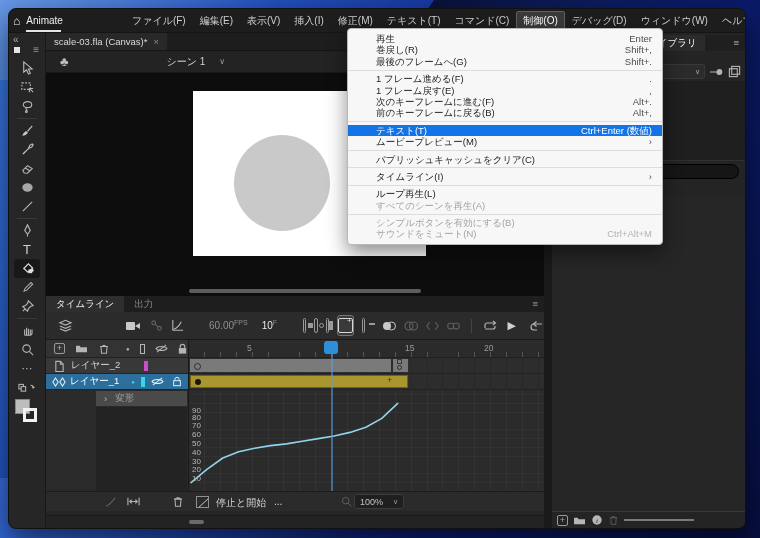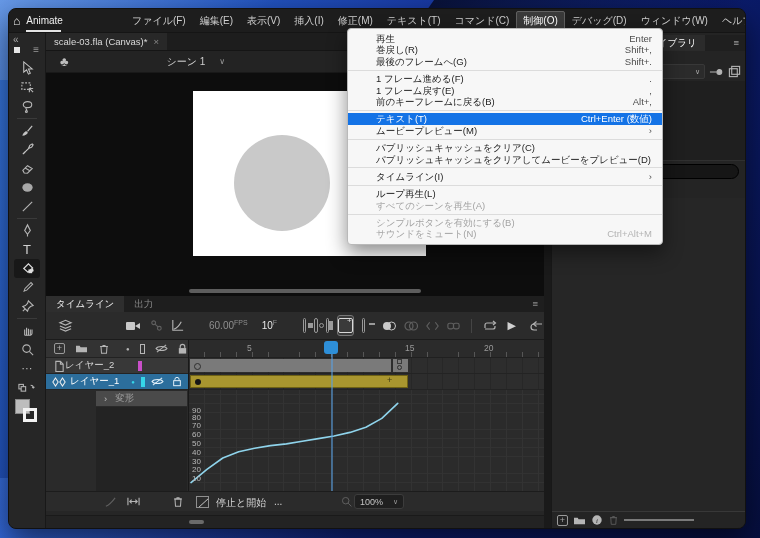--- a/index.html
+++ b/index.html
@@ -377,21 +377,21 @@
                   </svg>
                 </span>
             </div>
             <div class="lrow">
               <span style="margin-left:8px">
                   <svg width="11" height="12" viewBox="0 0 12 13" class="icg">
                     <path d="M2 1.5h5l3 3v8H2z"></path>
                     <path d="M7 1.5v3h3"></path>
                   </svg>
                 </span>
-              <span style="">レイヤー_2</span>
+              <span style="margin-left:6px">レイヤー_2</span>
               <span class="chip" style="margin-left:24px;background:#c94fc9"></span>
             </div>
             <div class="lrow sel">
               <span style="margin-left:6px">
                   <svg width="14" height="10" viewBox="0 0 16 11" class="icg" style="stroke:#eee">
                     <path d="M4 1 7 5.5 4 10 1 5.5zM12 1l3 4.5-3 4.5-3-4.5z"></path>
                   </svg>
                 </span>
               <span style="margin-left:4px">レイヤー_1</span>
               <span style="margin-left:12px;font-size:6px;color:#35d6e8">●</span>
@@ -578,39 +578,40 @@
   <div class="msep"></div>
   <div class="mrow">
       <span>1 フレーム進める(F)</span>
       <span class="ms">.</span>
     </div>
   <div class="mrow">
       <span>1 フレーム戻す(E)</span>
       <span class="ms">,</span>
     </div>
   <div class="mrow">
+      <span>次のキーフレームに進む(F)</span>
+      <span class="ms">Alt+.</span>
+    </div>
+  <div class="mrow">
       <span>前のキーフレームに戻る(B)</span>
       <span class="ms">Alt+,</span>
     </div>
   <div class="msep"></div>
   <div class="mrow hl">
       <span>テキスト(T)</span>
       <span class="ms">Ctrl+Enter (数値)</span>
     </div>
   <div class="mrow">
       <span>ムービープレビュー(M)</span>
       <span class="ms">›</span>
     </div>
   <div class="msep"></div>
   <div class="mrow">
       <span>パブリッシュキャッシュをクリア(C)</span>
     </div>
-  <div class="mrow">
-      <span>パブリッシュキャッシュをクリアしてムービーをプレビュー(D)</span>
-    </div>
   <div class="msep"></div>
   <div class="mrow">
       <span>タイムライン(I)</span>
       <span class="ms">›</span>
     </div>
   <div class="msep"></div>
   <div class="mrow">
       <span>ループ再生(L)</span>
     </div>
   <div class="mrow dis">

